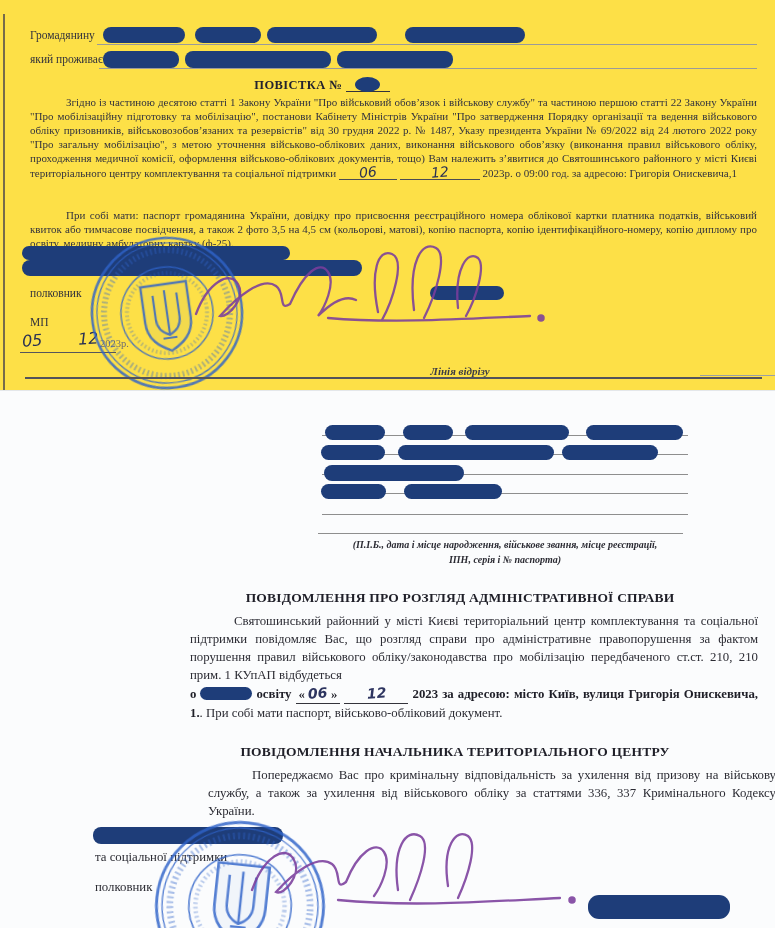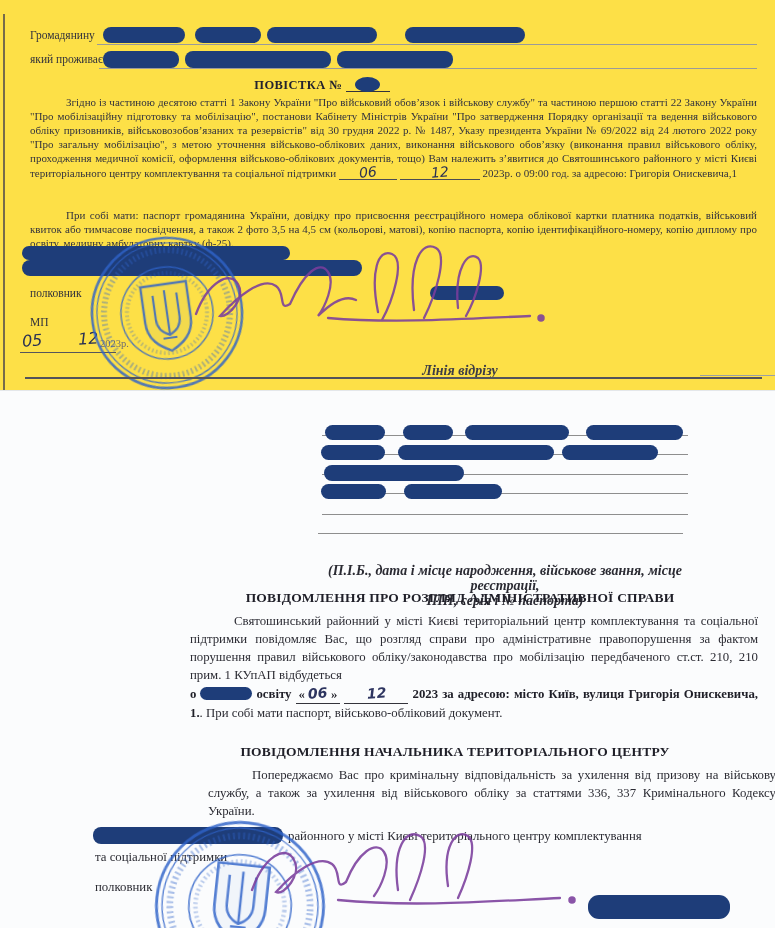--- a/index.html
+++ b/index.html
@@ -21,25 +21,25 @@
   .lbl{font-size:11.5px;}
   .t1{font-size:12.5px;font-weight:bold;letter-spacing:.4px;color:#23232e;}
   .p-doc1{font-size:11px;line-height:14px;text-align:justify;text-indent:36px;color:#33333d;}
   .p-doc1 + .p-doc1{margin-top:0;}
   .hw{font-family:"DejaVu Sans", sans-serif;font-style:italic;font-size:14px;color:#2a3153;
       display:inline-block;transform:rotate(-5deg);}
   .hw-big{font-family:"DejaVu Sans", sans-serif;font-style:italic;font-size:16px;color:#2a3153;
       display:inline-block;transform:rotate(-4deg);}
   .blank{display:inline-block;border-bottom:1px solid #4c4c52;text-align:center;text-indent:0;height:14px;}
   .w58{width:58px;} .w80{width:80px;}
-  .cutlabel{font-size:14px;font-style:italic;font-weight:bold;color:#3c3c46;}
+  .cutlabel{font-size:11px;font-style:italic;font-weight:bold;color:#3c3c46;}
   .cut-line{position:absolute;left:25px;top:377px;width:737px;height:2px;background:#53535a;}
   .cut-line-tail{position:absolute;left:700px;top:375px;width:75px;height:1px;background:#9aa0a6;}
   
-  .caption{font-size:14px;font-weight:bold;font-style:italic;line-height:15px;color:#2b2b33;margin-top:26px;}
+  .caption{font-size:10px;font-weight:bold;font-style:italic;line-height:15px;color:#2b2b33;}
   .h2doc{font-size:13.5px;font-weight:bold;letter-spacing:.2px;color:#1f1f28;text-align:center;}
   .p-doc2{font-size:12.8px;line-height:18px;text-align:justify;text-indent:44px;color:#2b2b33;}
   .boldseg{font-weight:bold;color:#1f1f28;}
   .ublock{display:inline-block;border-bottom:1.5px solid #33333b;text-indent:0;padding:0 3px;}
   .hw2{font-family:"DejaVu Sans", sans-serif;font-style:italic;font-size:14px;color:#2e3560;
        display:inline-block;transform:rotate(-4deg);}
   .yr{}
   .ftr{font-size:12.8px;color:#2b2b33;}
   
   .stamp{position:absolute;opacity:.82;filter:blur(.3px);}
@@ -150,21 +150,20 @@
       <span class="ublock"><span>«</span> <span class="hw2">06</span> <span>»</span></span>
       <span class="ublock" style="min-width:58px;text-align:center;"><span class="hw2">12</span></span>
       <span class="yr">2023</span>
       <span>за адресою: місто Київ, вулиця Григорія Онискевича, 1.</span></span><span>. При собі мати паспорт, військово-обліковий документ.</span>
   </div>
 
   <div class="abs h2doc" style="left:150px;top:744px;width:610px;">ПОВІДОМЛЕННЯ НАЧАЛЬНИКА ТЕРИТОРІАЛЬНОГО ЦЕНТРУ</div>
   <div class="abs p-doc2" style="left:188px;top:766px;width:568px;margin-left:20px;">Попереджаємо Вас про кримінальну відповідальність за ухилення від призову на військову службу, а також за ухилення від військового обліку за статтями 336, 337 Кримінального Кодексу України.</div>
 
   <div class="bar" style="left:93px;top:827px;width:190px;height:17px;"></div>
-  <div class="abs ftr" style="left:288px;top:829px;width:470px;">районного у місті Києві територіального центру комплектування</div>
   <div class="abs ftr" style="left:95px;top:850px;">та соціальної підтримки</div>
   <div class="abs ftr" style="left:95px;top:880px;">полковник</div>
   <div class="bar" style="left:588px;top:895px;width:142px;height:24px;border-radius:11px;"></div>
 
   <svg class="stamp" style="left:152px;top:818px;transform:rotate(6deg);" width="176" height="176" viewBox="0 0 158 158">
     <g fill="none" stroke="#2f63c9">
       <circle cx="79" cy="79" r="75" stroke-width="2.6"></circle>
       <circle cx="79" cy="79" r="70" stroke-width="1.2"></circle>
       <circle cx="79" cy="79" r="63" stroke-width="6" stroke-dasharray="1.8,2.7" opacity="0.5"></circle>
       <circle cx="79" cy="79" r="46" stroke-width="1.4"></circle>

